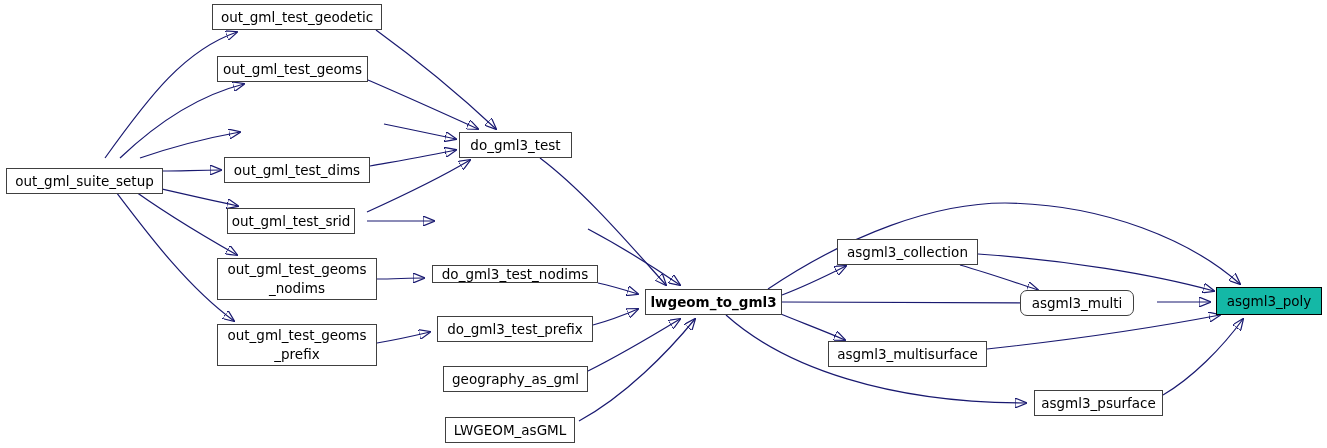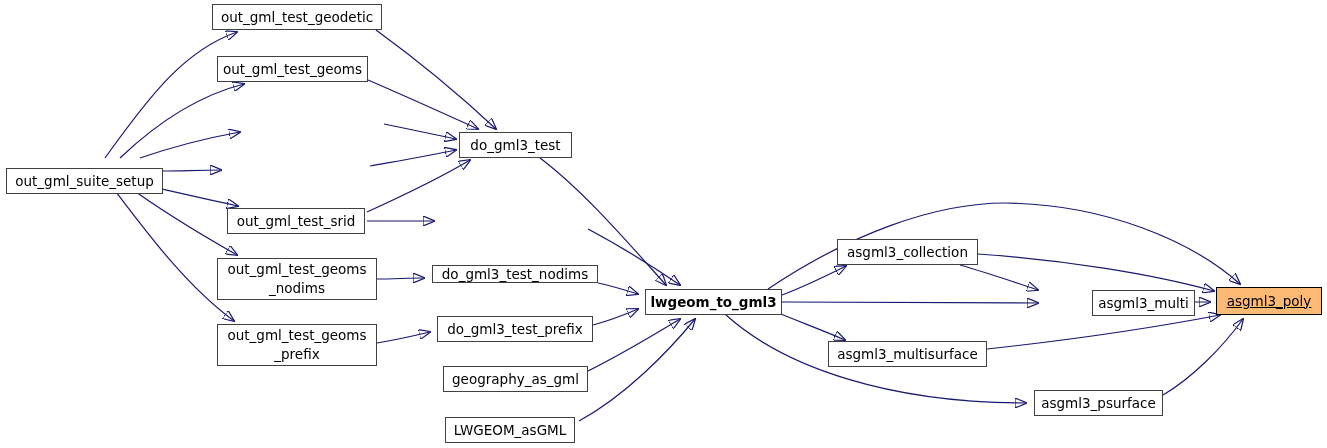--- a/index.html
+++ b/index.html
@@ -13,21 +13,21 @@
   #edges { position:absolute; left:0; top:0; width:1327px; height:448px; }
   #edges path { fill:none; stroke:#191970; stroke-width:1.2px; }
   .node {
     position:absolute; box-sizing:border-box;
     background:#ffffff; border:1px solid #404040;
     display:flex; align-items:center; justify-content:center;
     text-align:center; white-space:pre-line;
     font-size:13.5px; line-height:19px; color:#000000;
     cursor:pointer;
   }
-  .node.hl { background:#fdba74; border-color:#000000;text-decoration:underline; }
+  .node.hl { background:#14b8a6; border-color:#000000; }
 </style>
 </head>
 <body>
 
 <div id="canvas">
 
   <svg id="edges" width="1327" height="448" viewBox="0 0 1327 448" xmlns="http://www.w3.org/2000/svg">
     <defs>
       <marker id="ah" viewBox="0 0 12 10" refX="11" refY="5" markerWidth="12" markerHeight="10" markerUnits="userSpaceOnUse" orient="auto">
         <path d="M0,0 L12,5 L0,10 z" fill="#191970"></path>
@@ -67,30 +67,31 @@
     <path marker-end="url(#ah)" d="M960,265 C988,273 1014,282 1038,290"></path>
     <path marker-end="url(#ah)" d="M978,254 C1065,260 1152,274 1214,291"></path>
     <path marker-end="url(#ah)" d="M1157,302 C1175,302 1192,302 1210,302"></path>
     <path marker-end="url(#ah)" d="M987,349 C1070,340 1152,328 1220,315"></path>
     <path marker-end="url(#ah)" d="M1163,395 C1192,378 1222,348 1243,319"></path>
   </svg>
 
   <div class="node" style="left:6px;   top:168px; width:157px; height:26px;">out_gml_suite_setup</div>
   <div class="node" style="left:212px; top:4px;   width:170px; height:26px;">out_gml_test_geodetic</div>
   <div class="node" style="left:217px; top:56px;  width:151px; height:26px;">out_gml_test_geoms</div>
-  <div class="node" style="left:227px; top:208px; width:138px; height:26px;">out_gml_test_srid</div>
+  <div class="node" style="left:224px; top:157px; width:146px; height:26px;">out_gml_test_dims</div>
+  <div class="node" style="left:227px; top:208px; width:128px; height:26px;">out_gml_test_srid</div>
   <div class="node" style="left:217px; top:258px; width:160px; height:42px;">out_gml_test_geoms
 _nodims</div>
   <div class="node" style="left:217px; top:324px; width:160px; height:42px;">out_gml_test_geoms
 _prefix</div>
   <div class="node" style="left:459px; top:132px; width:113px; height:26px;">do_gml3_test</div>
   <div class="node" style="left:432px; top:265px; width:166px; height:18px;">do_gml3_test_nodims</div>
   <div class="node" style="left:437px; top:316px; width:156px; height:26px;">do_gml3_test_prefix</div>
   <div class="node" style="left:443px; top:366px; width:145px; height:26px;">geography_as_gml</div>
   <div class="node" style="left:445px; top:417px; width:130px; height:26px;">LWGEOM_asGML</div>
   <div class="node" style="left:645px; top:289px; width:137px; height:26px;font-weight:bold;">lwgeom_to_gml3</div>
   <div class="node" style="left:837px; top:239px; width:141px; height:26px;">asgml3_collection</div>
-  <div class="node" style="left:1092px;top:290px; width:103px; height:26px;">asgml3_multi</div>
+  <div class="node" style="left:1020px;top:290px; width:114px; height:26px;border-radius:7px;">asgml3_multi</div>
   <div class="node" style="left:828px; top:341px; width:159px; height:26px;">asgml3_multisurface</div>
   <div class="node" style="left:1034px;top:390px; width:129px; height:26px;">asgml3_psurface</div>
   <div class="node hl" style="left:1216px;top:287px; width:106px; height:28px;">asgml3_poly</div>
 
 </div>
 
 </body></html>

